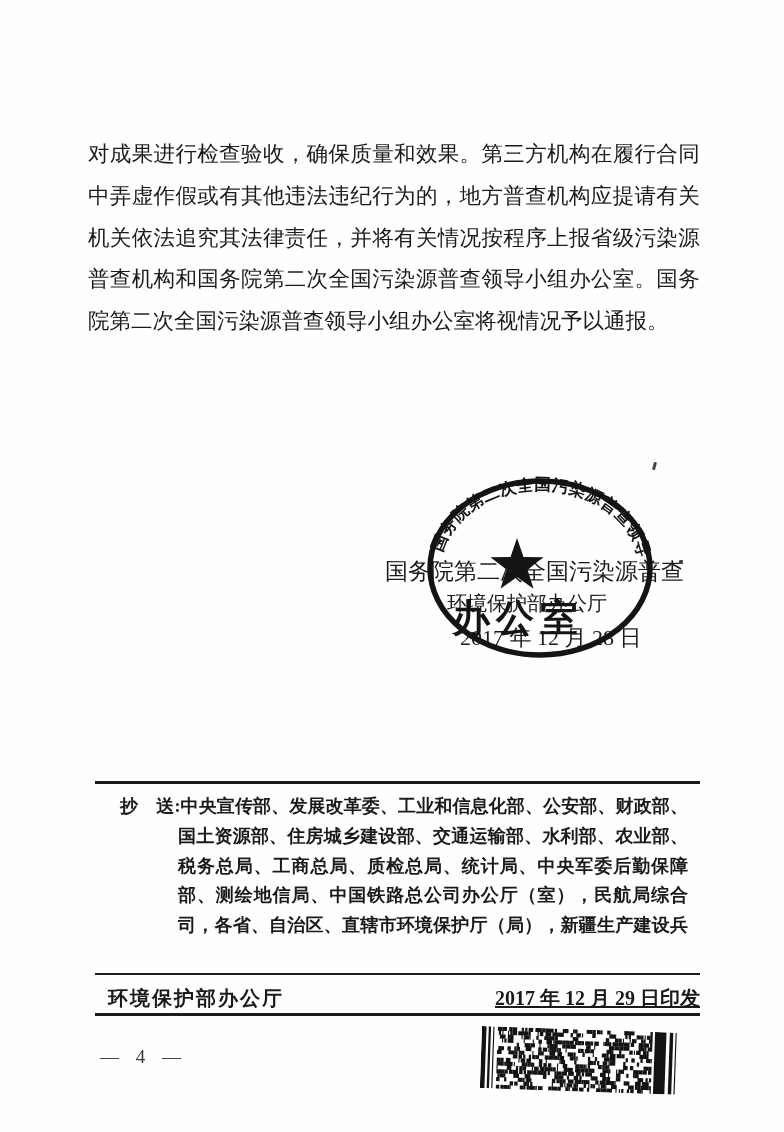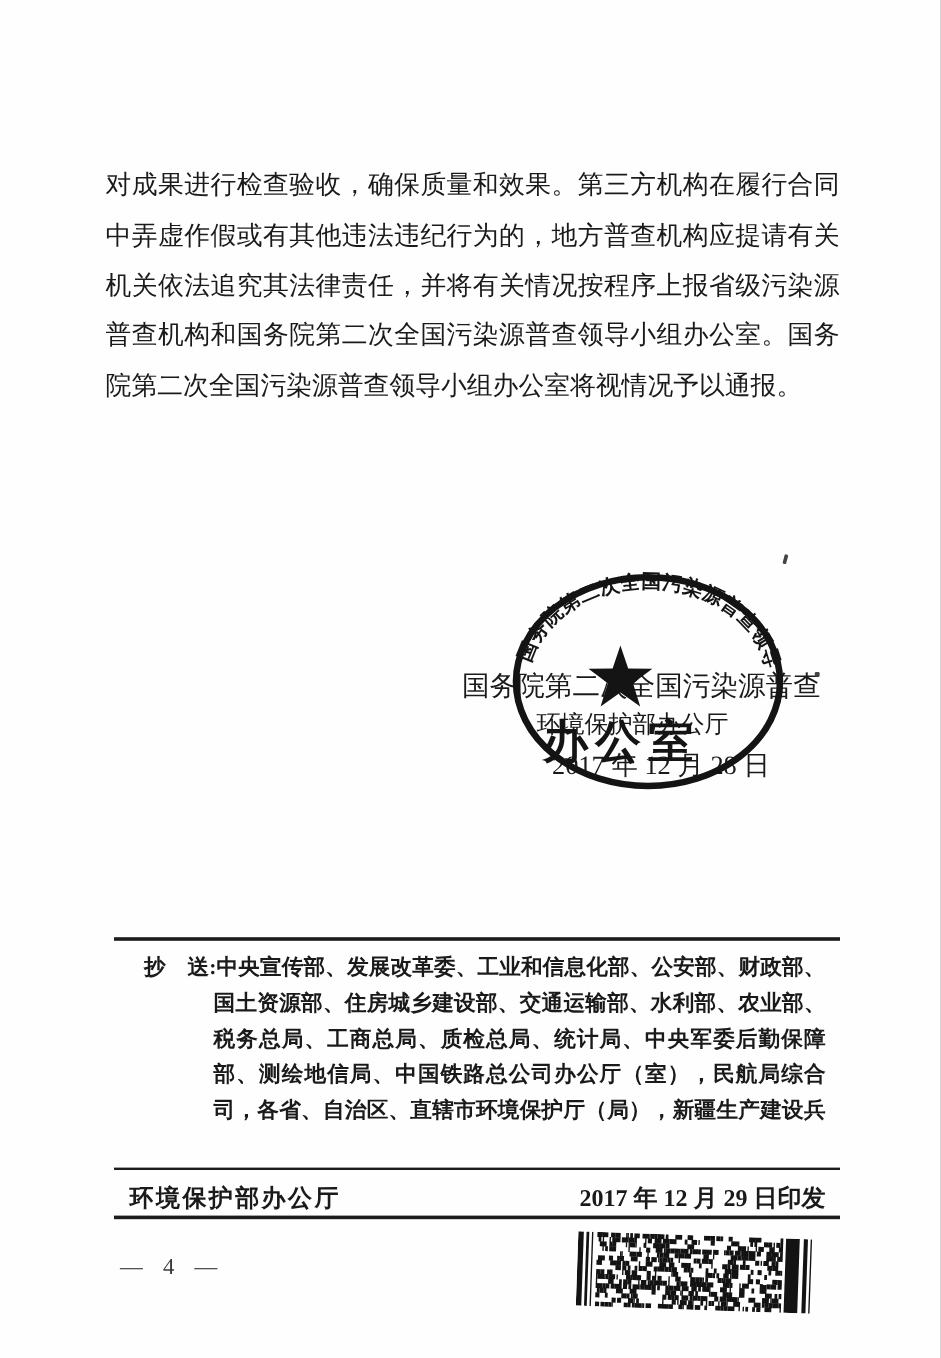--- a/index.html
+++ b/index.html
@@ -37,21 +37,21 @@
   }
   .cc-line{height:29.8px;white-space:nowrap;}
   .cc-cont{padding-left:58px;}
   .cc-last{padding-left:58px;}
   
   .footer-row{
     position:absolute;left:95px;top:985px;width:605px;height:26px;
     font-size:20px;font-weight:bold;
   }
   .footer-issuer{position:absolute;left:13px;top:0;letter-spacing:2px;white-space:nowrap;}
-  .footer-date{position:absolute;right:12px;top:0;white-space:nowrap;}
+  .footer-date{position:absolute;right:0;top:0;white-space:nowrap;text-decoration:underline;}
   
   .page-num{
     position:absolute;left:100px;top:1046px;
     font-size:19px;color:#3a3a3a;letter-spacing:6px;white-space:nowrap;
   }
   
   .barcode{
     position:absolute;left:482px;top:1026px;width:196px;height:62px;
     transform:rotate(2deg);transform-origin:left top;
   }

